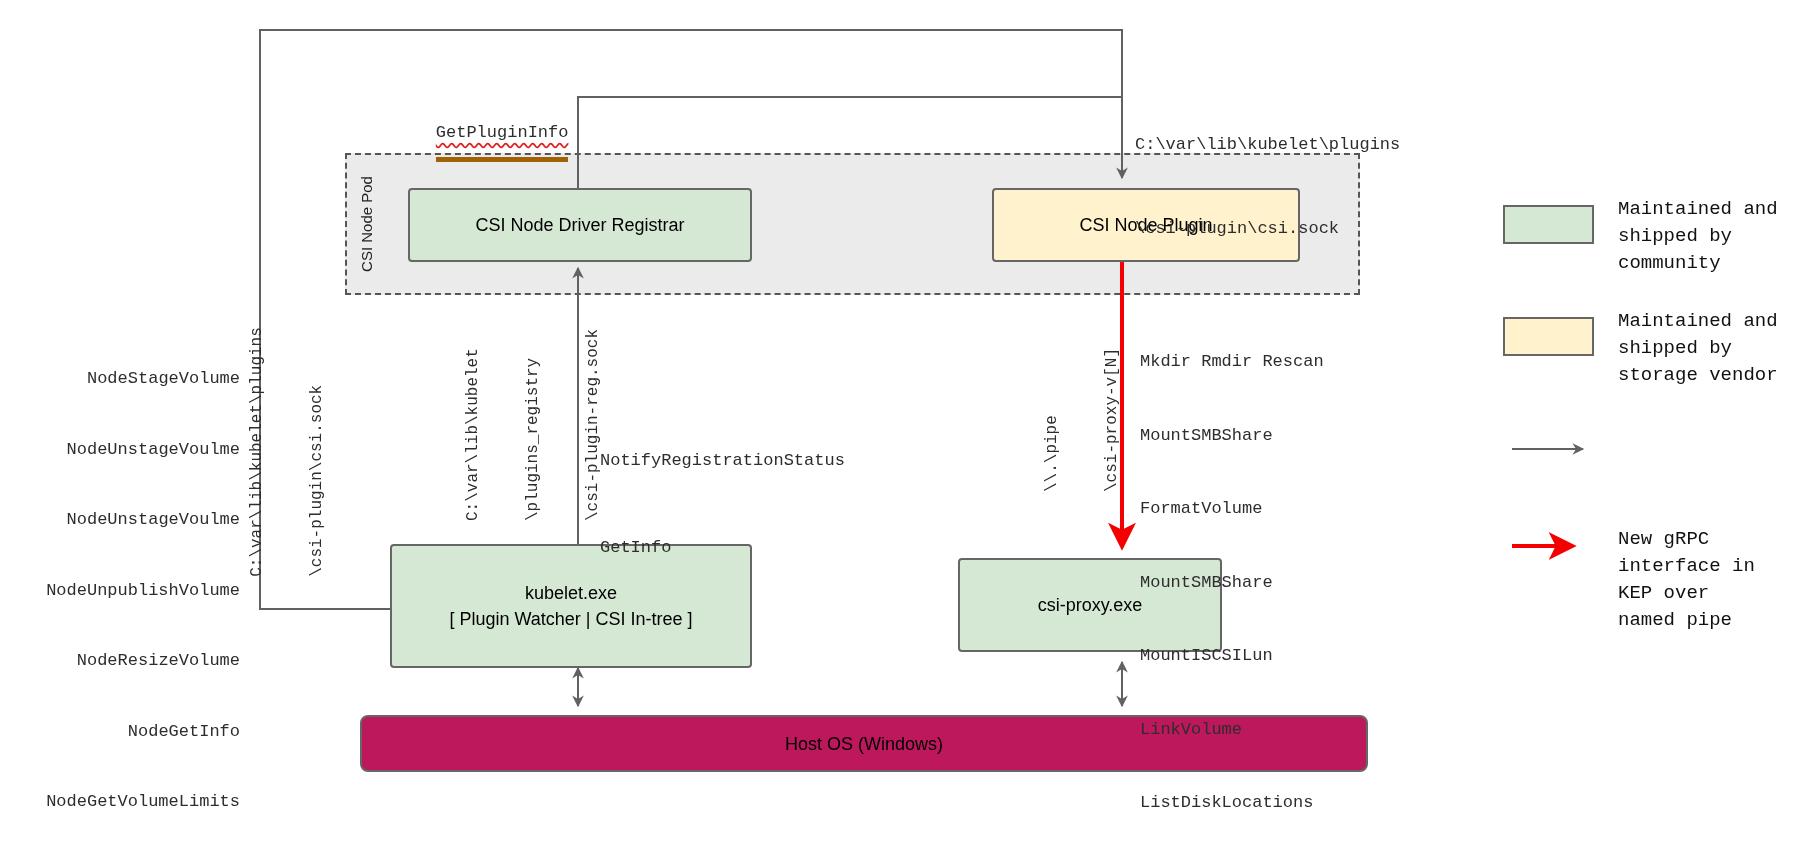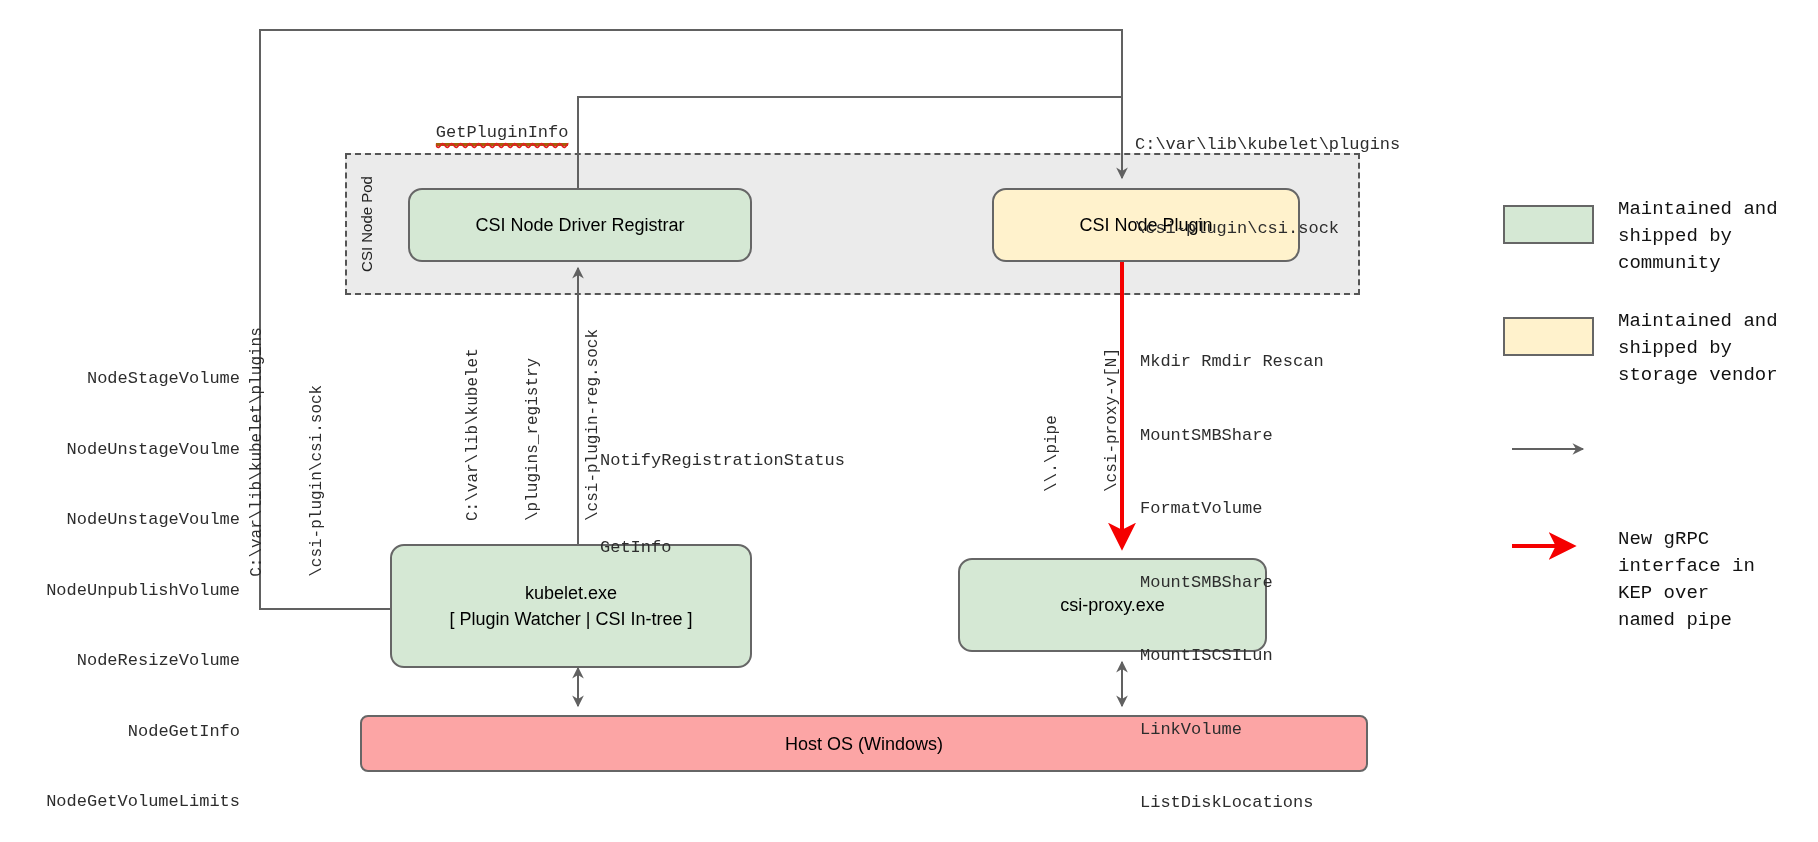--- a/index.html
+++ b/index.html
@@ -7,43 +7,43 @@
     position:relative; width:1818px; height:842px; background:#ffffff;
     font-family:"Liberation Sans", sans-serif; overflow:hidden;
   }
   .wires { position:absolute; left:0; top:0; z-index:2; }
   .pod {
     position:absolute; left:345px; top:153px; width:1015px; height:142px;
     background:#ebebeb; border:2px dashed #555; z-index:1; box-sizing:border-box;
   }
   .box {
     position:absolute; z-index:3; box-sizing:border-box;
-    border:2px solid #666; border-radius:14px;
+    border:2px solid #666; border-radius:4px;
     display:flex; flex-direction:column; align-items:center; justify-content:center;
     font-size:18px; color:#000; text-align:center; line-height:26px;
   }
   .green  { background:#d5e8d4; }
   .yellow { background:#fff2cc; }
-  .blue   { background:#fca5a5; border-radius:8px; }
+  .blue   { background:#be185d; border-radius:8px; }
   .mono {
     position:absolute; z-index:4; font-family:"Liberation Mono", monospace;
     font-size:17px; color:#2d2d2d; white-space:pre; line-height:24.5px;
   }
   .rot {
     position:absolute; z-index:4; font-family:"Liberation Mono", monospace;
     font-size:16px; line-height:20px; color:#2d2d2d; white-space:pre;
     transform:translate(-50%,-50%) rotate(-90deg);
   }
   .pod-label {
     position:absolute; z-index:4; font-family:"Liberation Sans", sans-serif;
     font-size:15px; font-weight:500; color:#222; white-space:nowrap;
     transform:translate(-50%,-50%) rotate(-90deg);
   }
   .squiggle {
-    border-bottom:3px solid #a16207; padding-bottom:1px;
+    border-bottom:5px solid #a16207; padding-bottom:15px;
     text-decoration:underline wavy #e02020; text-decoration-skip-ink:none;
     text-underline-offset:6px;
   }
   .node-ops { left:30px; top:320px; width:210px; text-align:right; line-height:23.5px; }
   .proxy-ops { left:1140px; top:301px; }
   .legend-swatch {
     position:absolute; left:1503px; width:91px; height:39px;
     border:2px solid #666; box-sizing:border-box; z-index:3;
   }
   .legend-text {
@@ -91,21 +91,21 @@
 
   <div class="box yellow" style="left:992px; top:188px; width:308px; height:74px;">
     <div>CSI Node Plugin</div>
   </div>
 
   <div class="box green" style="left:390px; top:544px; width:362px; height:124px;">
     <div>kubelet.exe</div>
     <div>[ Plugin Watcher | CSI In-tree ]</div>
   </div>
 
-  <div class="box green" style="left:958px; top:558px; width:309px; height:94px;">
+  <div class="box green" style="left:958px; top:558px; width:264px; height:94px;">
     <div>csi-proxy.exe</div>
   </div>
 
   <div class="box blue" style="left:360px; top:715px; width:1008px; height:57px;">
     <div>Host OS (Windows)</div>
   </div>
 
   <div class="mono" style="left:395px; top:96px;">
     <span class="squiggle">GetPluginInfo</span>
   </div>

